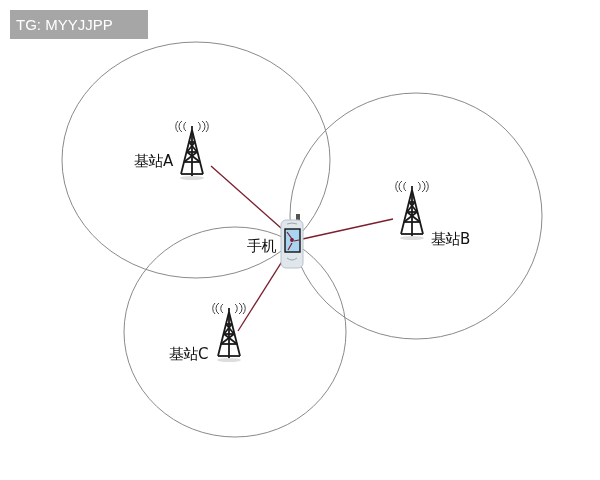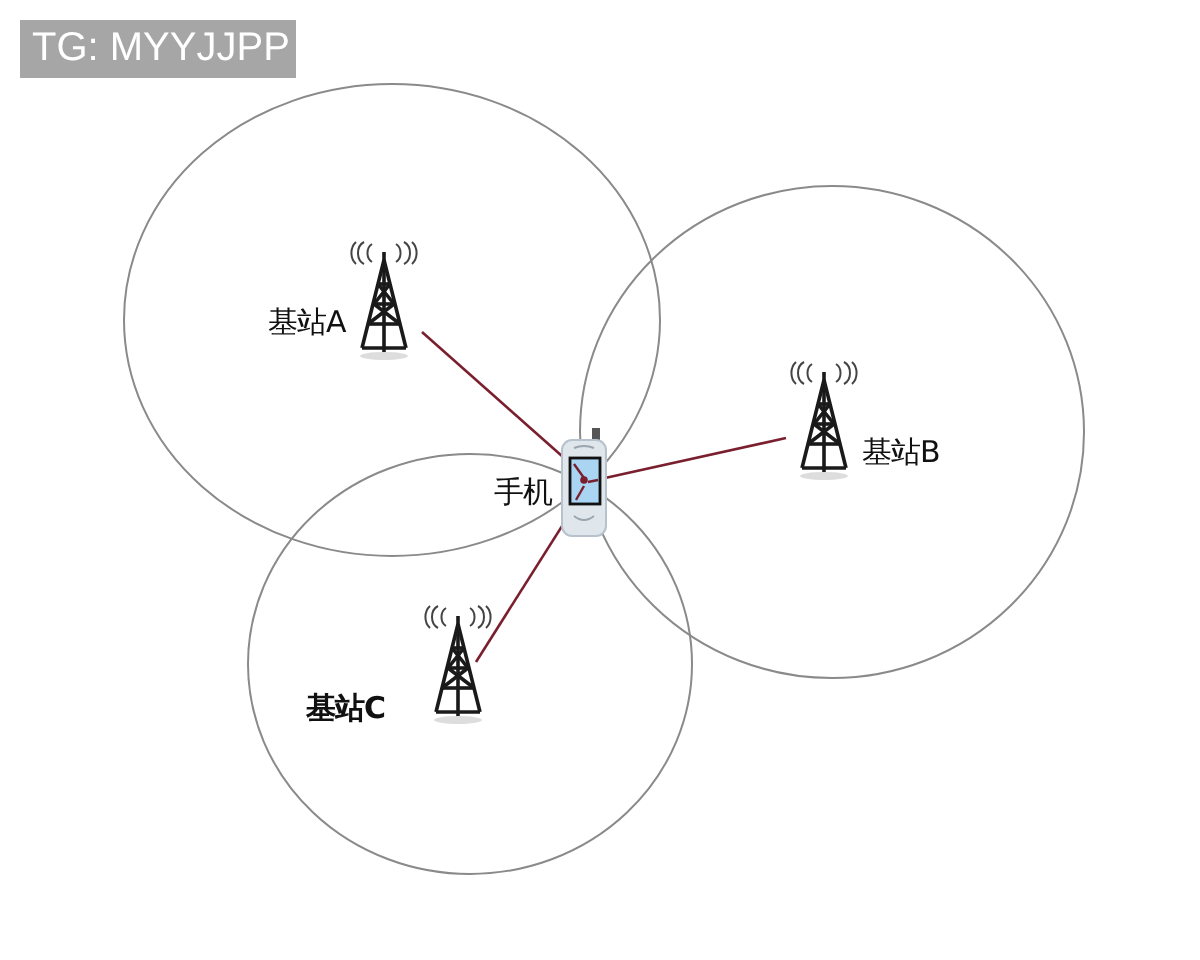--- a/index.html
+++ b/index.html
@@ -1,21 +1,21 @@
 <!DOCTYPE html>
 <html><head>
   <meta charset="utf-8">
   <style>
     html, body { margin: 0; padding: 0; background: #ffffff; }
     body { width: 600px; height: 480px; position: relative; overflow: hidden;
            font-family: "DejaVu Sans", sans-serif; }
     #stage { position: absolute; left: 0; top: 0; width: 600px; height: 480px; }
     .label { position: absolute; font-size: 15px; color: #111; white-space: nowrap; line-height: 18px; letter-spacing: -0.5px; }
     .badge { position: absolute; background: #a6a6a6; color: #ffffff;
-             font-family: "Liberation Sans", sans-serif; font-size: 20px; line-height: 29px;
+             font-family: "Liberation Sans", sans-serif; font-size: 15px; line-height: 29px;
              padding: 0 6px; white-space: nowrap; }
     #badge-tg { left: 10px; top: 10px; width: 126px; height: 29px; }
     #badge-site { left: 432px; top: 440px; width: 146px; height: 29px; font-size: 17px; }
   </style>
 </head>
 <body>
 
 <div id="stage">
   <svg width="600" height="480" viewBox="0 0 600 480" xmlns="http://www.w3.org/2000/svg">
 
@@ -111,18 +111,18 @@
       <g stroke="#7a1f2e" stroke-width="1.2" fill="#7a1f2e">
         <line x1="287" y1="232" x2="292" y2="239"></line>
         <line x1="299" y1="240" x2="294" y2="241"></line>
         <line x1="288" y1="250" x2="292" y2="243"></line>
         <circle cx="292" cy="240" r="1.3"></circle>
       </g>
     </g>
   </svg>
 
   <span class="label" style="left:134px; top:152px;text-align:right;">基站A</span>
-  <span class="label" style="left:431px; top:217px;">基站B</span>
-  <span class="label" style="left:153px; top:345px;font-weight:bold;">基站C</span>
+  <span class="label" style="left:431px; top:230px;">基站B</span>
+  <span class="label" style="left:169px; top:345px;">基站C</span>
   <span class="label" style="left:247px; top:237px;">手机</span>
 
   <div class="badge" id="badge-tg">TG: MYYJJPP</div>
 </div>
 
 </body></html>

